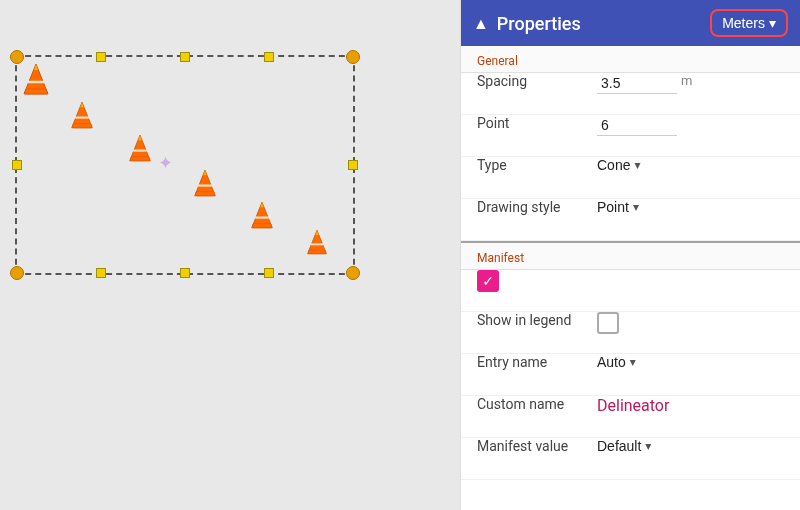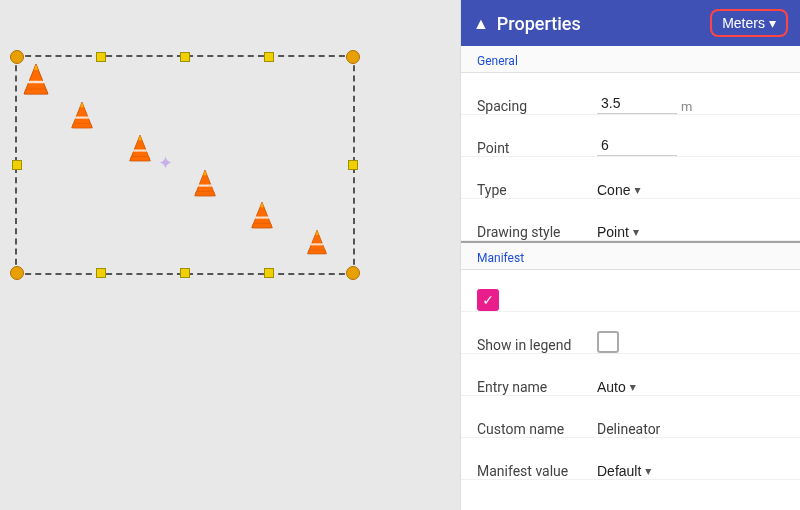--- a/index.html
+++ b/index.html
@@ -110,43 +110,43 @@
     
     .panel-content {
       flex: 1;
       overflow-y: auto;
     }
 
     
     .section-label {
       padding: 8px 16px 4px;
       font-size: 12px;
-      color: #1d4ed8;
+      color: #c2410c;
       background: #fafafa;
       border-bottom: 1px solid #e0e0e0;
     }
 
     
     .prop-row {
       display: flex;
-      align-items: flex-end;
+      align-items: flex-start;
       padding: 0 16px;
       height: 42px;
       border-bottom: 1px solid #f0f0f0;
     }
     .prop-label {
       width: 120px;
       color: #444;
       font-size: 14px;
       flex-shrink: 0;
     }
     .prop-value {
       flex: 1;
-      color: #404040;
-      font-size: 14px;
+      color: #be185d;
+      font-size: 16px;
     }
     .prop-unit {
       color: #888;
       font-size: 13px;
       margin-left: 4px;
     }
 
     
     .prop-input {
       background: transparent;

